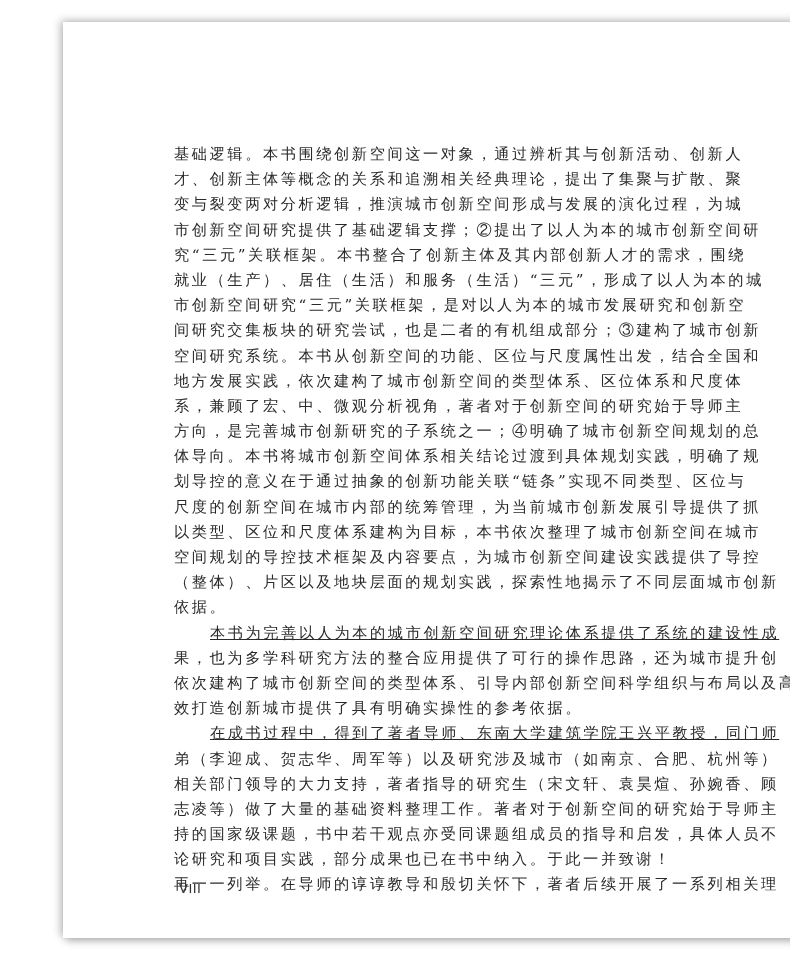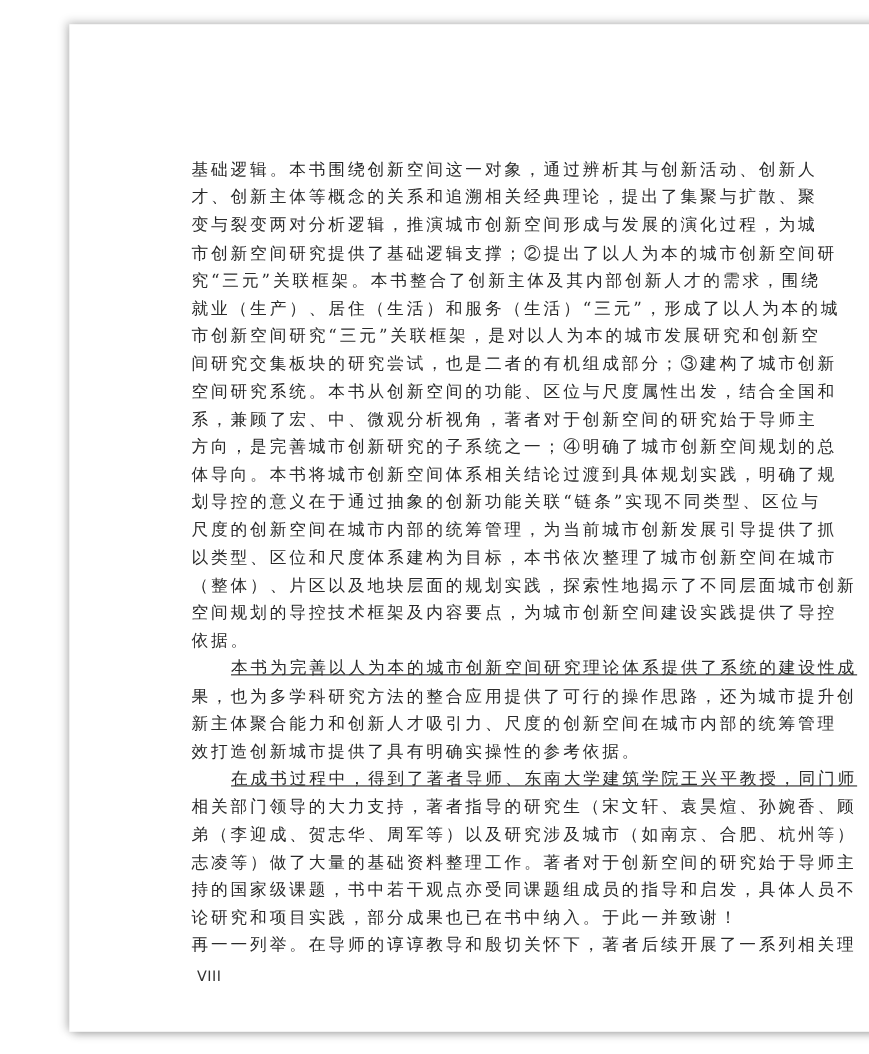--- a/index.html
+++ b/index.html
@@ -63,42 +63,43 @@
     <div>
       <span class="line">基础逻辑。本书围绕创新空间这一对象，通过辨析其与创新活动、创新人</span>
       <span class="line">才、创新主体等概念的关系和追溯相关经典理论，提出了集聚与扩散、聚</span>
       <span class="line">变与裂变两对分析逻辑，推演城市创新空间形成与发展的演化过程，为城</span>
       <span class="line">市创新空间研究提供了基础逻辑支撑；②提出了以人为本的城市创新空间研</span>
       <span class="line">究“三元”关联框架。本书整合了创新主体及其内部创新人才的需求，围绕</span>
       <span class="line">就业（生产）、居住（生活）和服务（生活）“三元”，形成了以人为本的城</span>
       <span class="line">市创新空间研究“三元”关联框架，是对以人为本的城市发展研究和创新空</span>
       <span class="line">间研究交集板块的研究尝试，也是二者的有机组成部分；③建构了城市创新</span>
       <span class="line">空间研究系统。本书从创新空间的功能、区位与尺度属性出发，结合全国和</span>
+      <span class="line">地方发展实践，依次建构了城市创新空间的类型体系、区位体系和尺度体</span>
       <span class="line">系，兼顾了宏、中、微观分析视角，著者对于创新空间的研究始于导师主</span>
       <span class="line">方向，是完善城市创新研究的子系统之一；④明确了城市创新空间规划的总</span>
       <span class="line">体导向。本书将城市创新空间体系相关结论过渡到具体规划实践，明确了规</span>
       <span class="line">划导控的意义在于通过抽象的创新功能关联“链条”实现不同类型、区位与</span>
       <span class="line">尺度的创新空间在城市内部的统筹管理，为当前城市创新发展引导提供了抓</span>
       <span class="line">以类型、区位和尺度体系建构为目标，本书依次整理了城市创新空间在城市</span>
+      <span class="line">空间规划的导控技术框架及内容要点，为城市创新空间建设实践提供了导控</span>
       <span class="line">（整体）、片区以及地块层面的规划实践，探索性地揭示了不同层面城市创新</span>
-      <span class="line">空间规划的导控技术框架及内容要点，为城市创新空间建设实践提供了导控</span>
       <span class="line">依据。</span>
     </div>
 
     <div>
       <span class="line indent">本书为完善以人为本的城市创新空间研究理论体系提供了系统的建设性成</span>
       <span class="line">果，也为多学科研究方法的整合应用提供了可行的操作思路，还为城市提升创</span>
-      <span class="line">新主体聚合能力和创新人才吸引力、尺度的创新空间在城市内部的统筹管理</span>
+      <span class="line">依次建构了城市创新空间的类型体系、引导内部创新空间科学组织与布局以及高</span>
       <span class="line">效打造创新城市提供了具有明确实操性的参考依据。</span>
     </div>
 
     <div>
       <span class="line indent">在成书过程中，得到了著者导师、东南大学建筑学院王兴平教授，同门师</span>
+      <span class="line">弟（李迎成、贺志华、周军等）以及研究涉及城市（如南京、合肥、杭州等）</span>
       <span class="line">相关部门领导的大力支持，著者指导的研究生（宋文轩、袁昊煊、孙婉香、顾</span>
-      <span class="line">弟（李迎成、贺志华、周军等）以及研究涉及城市（如南京、合肥、杭州等）</span>
       <span class="line">志凌等）做了大量的基础资料整理工作。著者对于创新空间的研究始于导师主</span>
       <span class="line">持的国家级课题，书中若干观点亦受同课题组成员的指导和启发，具体人员不</span>
       <span class="line">论研究和项目实践，部分成果也已在书中纳入。于此一并致谢！</span>
       <span class="line">再一一列举。在导师的谆谆教导和殷切关怀下，著者后续开展了一系列相关理</span>
     </div>
   </div>
   <div class="page-number">VIII</div>
 </div>
 
 </body></html>

